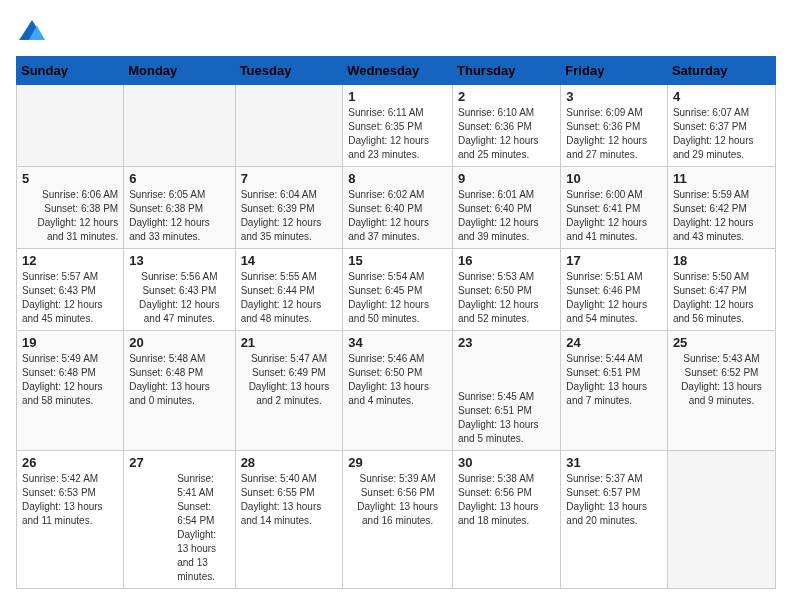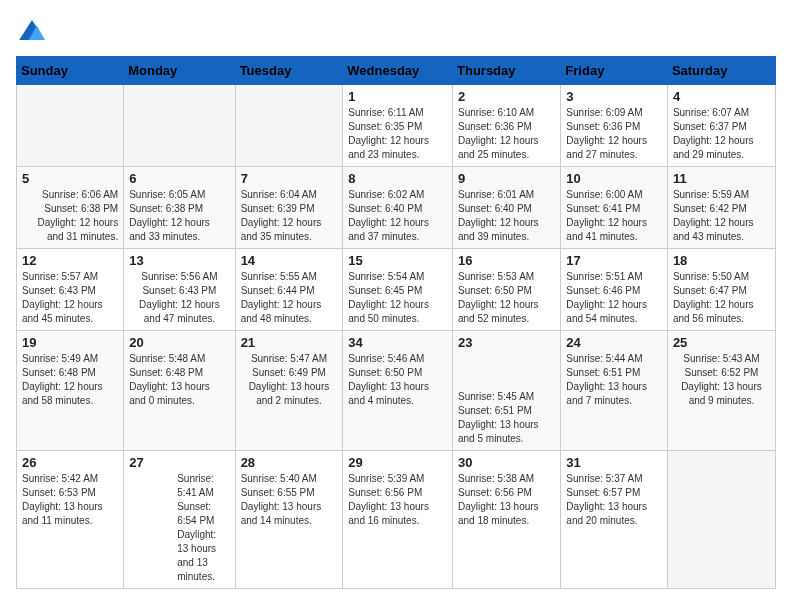--- a/index.html
+++ b/index.html
@@ -334,21 +334,21 @@
         </td>
         <td>
           <span class="day-num">28</span>
           <div class="day-info" style="white-space: pre-line;">Sunrise: 5:40 AM
 Sunset: 6:55 PM
 Daylight: 13 hours
 and 14 minutes.</div>
         </td>
         <td>
           <span class="day-num">29</span>
-          <div class="day-info" style="white-space: pre-line;">Sunrise: 5:39 AM
+          <div class="day-info" style="white-space: pre-line; text-align: center;">Sunrise: 5:39 AM
 Sunset: 6:56 PM
 Daylight: 13 hours
 and 16 minutes.</div>
         </td>
         <td>
           <span class="day-num">30</span>
           <div class="day-info" style="white-space: pre-line;">Sunrise: 5:38 AM
 Sunset: 6:56 PM
 Daylight: 13 hours
 and 18 minutes.</div>

